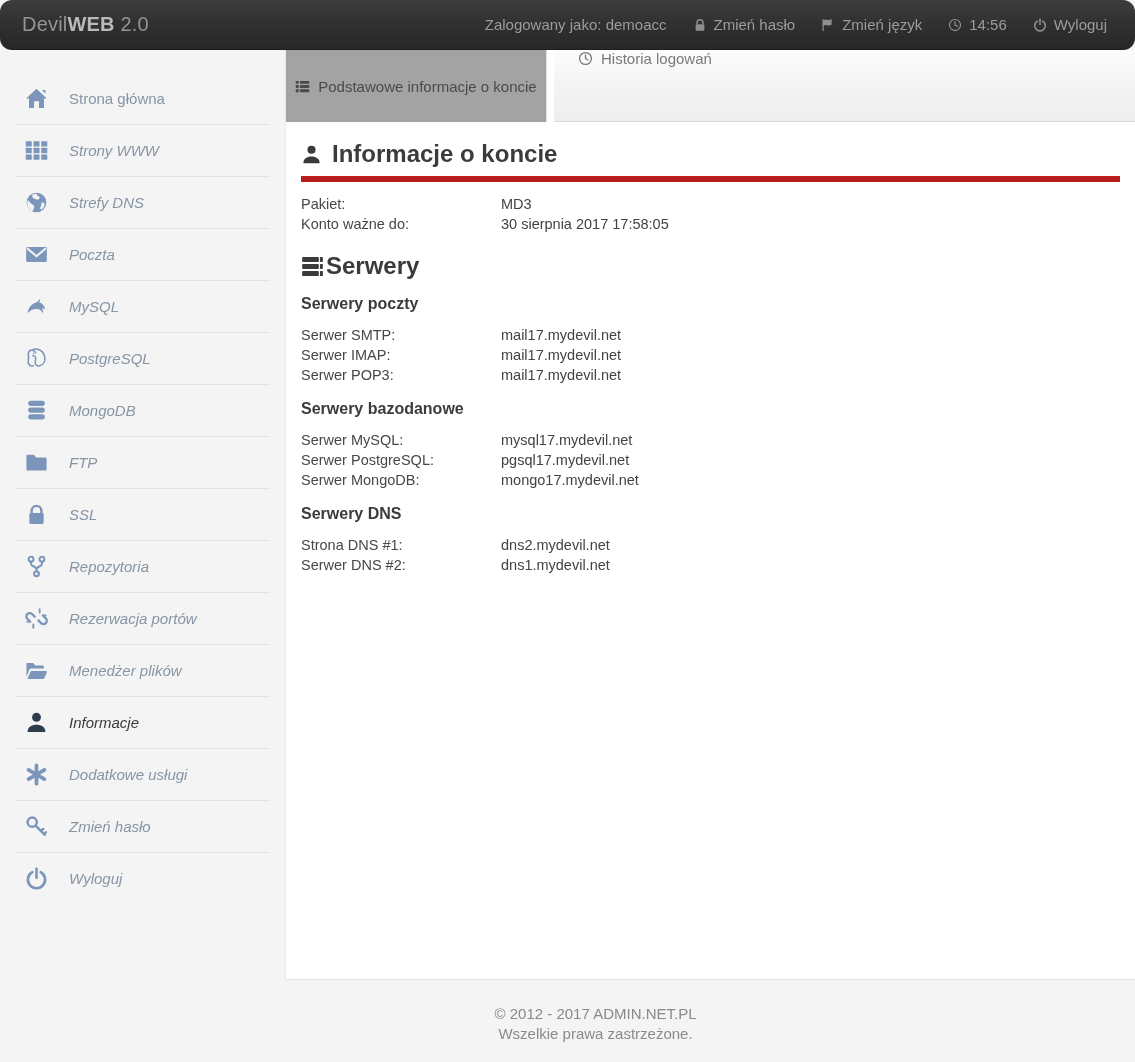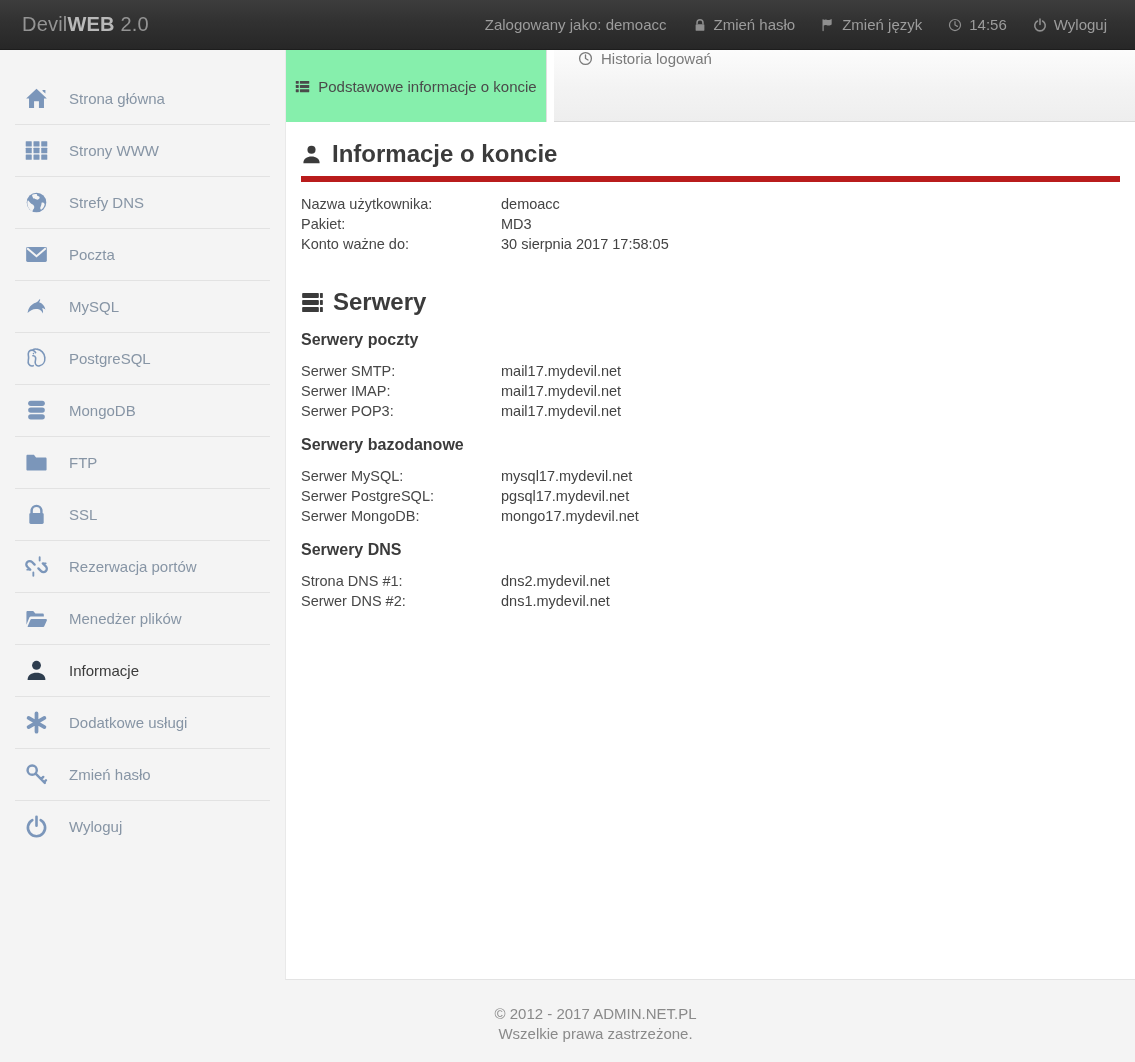--- a/index.html
+++ b/index.html
@@ -17,70 +17,71 @@
   .icon{display:inline-flex;align-items:center;justify-content:center;flex:none;}
   .icon svg{width:100%;height:100%;display:block;}
 
   
   .topbar{
     position:absolute;top:0;left:0;right:0;height:50px;
     background:linear-gradient(180deg,#3d3d3d 0%,#313131 45%,#272727 100%);
     border-bottom:1px solid #1d1d1d;
     display:flex;align-items:center;justify-content:space-between;
     color:var(--topbar-text);
+    border-radius:12px;
   }
   .logo{padding-left:22px;font-size:20px;letter-spacing:.2px;color:#949494;}
   .logo b{color:#b9b9b9;font-weight:700;}
   .topbar-right{display:flex;align-items:center;gap:26px;padding-right:28px;font-size:15px;}
   .tb-item{display:flex;align-items:center;gap:7px;white-space:nowrap;justify-content:center;}
   .tb-item .icon{width:14px;height:14px;color:#8f8f8f;}
   .tb-item.clickable{cursor:pointer;}
 
   
   .sidebar{position:absolute;top:50px;left:0;width:285px;padding-top:22px;}
   .side-menu{list-style:none;}
   .side-item{
     margin:0 15px;height:52px;display:flex;align-items:center;gap:21px;
     padding-left:10px;cursor:pointer;
   }
-  .side-item + .side-item{border-top:1px solid #e2e2e2;}
+  .side-item + .side-item{border-top:1px solid #e2e2e2;font-style:italic;}
   .side-item .icon{width:23px;height:23px;color:var(--accent);}
   .side-label{font-size:15px;color:var(--sidebar-text);}
   .side-item.active .icon{color:var(--active-icon);}
   .side-item.active .side-label{color:#3b3b3b;}
 
   
   .panel{
     position:absolute;top:50px;left:285px;right:0;height:930px;
     background:#fff;border-left:1px solid #e9e9e9;border-bottom:1px solid #e3e3e3;
   }
   .tabbar{display:flex;height:72px;}
   .tab{display:flex;align-items:center;gap:8px;font-size:15px;cursor:pointer;}
   .tab .icon{width:15px;height:15px;}
   .tab.active{
-    width:261px;justify-content:center;background:#86efac;color:#4a4a4a;
+    width:261px;justify-content:center;background:#a3a3a3;color:#4a4a4a;
     border-right:1px solid #e0e0e0;
   }
   .tab-spacer{width:7px;background:#fff;}
   .tab-rest{
     flex:1;display:flex;align-items:flex-start;
     background:linear-gradient(180deg,#fcfcfc 0%,#f3f3f3 55%,#eeeeee 100%);
     border-bottom:1px solid #d8d8d8;
   }
   .tab.inactive{color:#7a7a7a;padding:0 24px;}
 
   .content{padding:0 15px;color:var(--body-text);}
   .h1{
     display:flex;align-items:center;gap:10px;margin-top:18px;padding-bottom:8px;
     border-bottom:6px solid #b91c1c;
     font-size:24px;font-weight:700;color:var(--heading-text);
   }
   .h1 .icon{width:21px;height:21px;color:#3b3b3b;}
   .h2{
-    display:flex;align-items:center;gap:9px;margin-top:34px;
+    display:flex;align-items:center;gap:2px;margin-top:18px;
     font-size:24px;font-weight:700;color:var(--heading-text);
   }
   .h2 .icon{width:23px;height:23px;color:#3b3b3b;}
   .h3{font-size:16px;font-weight:700;color:var(--heading-text);margin-top:15px;}
   .rows{margin-top:12px;}
   .info-row{line-height:20px;font-size:14.5px;}
   .info-label{display:inline-block;width:200px;}
   .info-value{color:#434343;}
 
   
@@ -217,20 +218,31 @@
         <span class="side-label">FTP</span>
       </li>
       <li class="side-item">
         <span class="icon side-icon">
           <svg viewBox="0 0 16 16" fill="currentColor">
             <path d="M4.6 7V5.4a3.4 3.4 0 0 1 6.8 0V7" fill="none" stroke="currentColor" stroke-width="1.7"></path>
             <rect x="3" y="7" width="10" height="7.6" rx="1"></rect>
           </svg>
         </span>
         <span class="side-label">SSL</span>
+      </li>
+      <li class="side-item">
+        <span class="icon side-icon">
+          <svg viewBox="0 0 16 16" fill="none" stroke="currentColor" stroke-width="1.4">
+            <circle cx="4.2" cy="2.9" r="1.7"></circle>
+            <circle cx="11.8" cy="2.9" r="1.7"></circle>
+            <circle cx="8" cy="13.1" r="1.7"></circle>
+            <path d="M4.2 4.6v1.6c0 2 3.8 1.6 3.8 3.8M11.8 4.6v1.6c0 2-3.8 1.6-3.8 3.8v1.4"></path>
+          </svg>
+        </span>
+        <span class="side-label">Repozytoria</span>
       </li>
       <li class="side-item">
         <span class="icon side-icon">
           <svg viewBox="0 0 16 16" fill="none" stroke="currentColor" stroke-width="1.6" stroke-linecap="round">
             <path d="M6.7 6.7 4.9 4.9a2.3 2.3 0 0 0-3.3 3.3l1.9 1.9M9.3 9.3l1.9 1.9a2.3 2.3 0 0 0 3.3-3.3l-1.9-1.9"></path>
             <path d="M10.2 1.6v2.2M14.4 5.8h-2.2M1.6 10.2h2.2M5.8 14.4v-2.2" stroke-width="1.3"></path>
           </svg>
         </span>
         <span class="side-label">Rezerwacja portów</span>
       </li>
@@ -312,21 +324,20 @@
     <div class="h1">
       <span class="icon">
           <svg viewBox="0 0 16 16" fill="currentColor">
             <circle cx="8" cy="4.4" r="3.1"></circle>
             <path d="M1.8 14.6c0-3.4 2.7-5.1 6.2-5.1s6.2 1.7 6.2 5.1z"></path>
           </svg>
         </span>
       <span>Informacje o koncie</span>
     </div>
     <div class="rows">
-        <div class="info-row"><span class="info-label">Nazwa użytkownika:</span><span class="info-value">demoacc</span></div>
         <div class="info-row"><span class="info-label">Pakiet:</span><span class="info-value">MD3</span></div>
         <div class="info-row"><span class="info-label">Konto ważne do:</span><span class="info-value">30 sierpnia 2017 17:58:05</span></div>
       </div>
     <div class="h2">
       <span class="icon">
           <svg viewBox="0 0 16 16" fill="currentColor">
             <rect x="0.8" y="1.4" width="11.6" height="3.4" rx=".6"></rect>
             <rect x="13.2" y="1.4" width="2" height="3.4" rx=".4"></rect>
             <rect x="0.8" y="6.3" width="11.6" height="3.4" rx=".6"></rect>
             <rect x="13.2" y="6.3" width="2" height="3.4" rx=".4"></rect>

